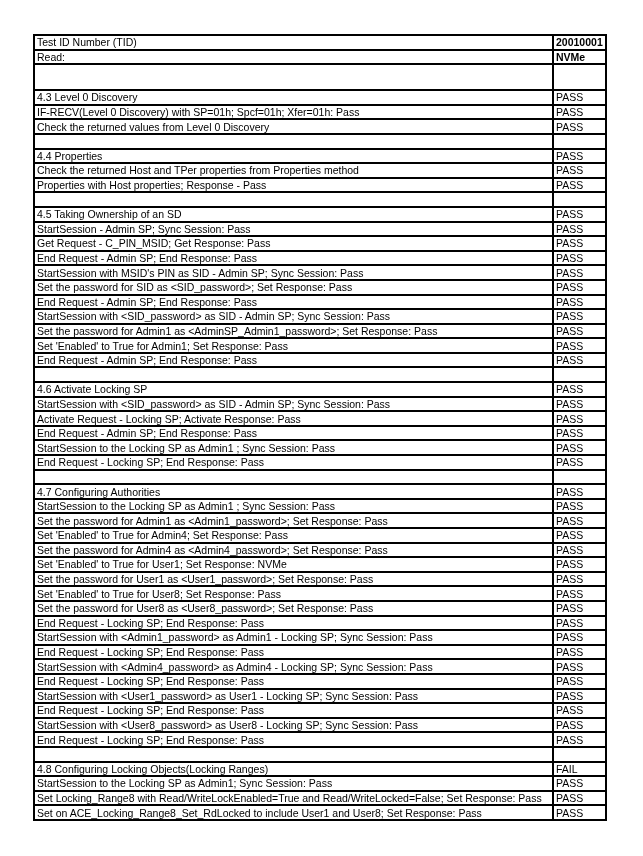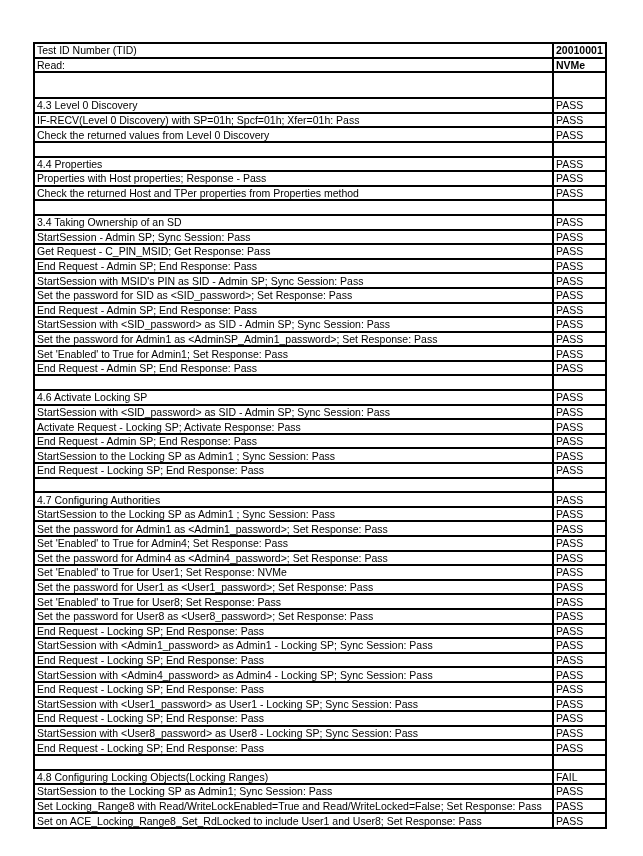--- a/index.html
+++ b/index.html
@@ -11,21 +11,21 @@
   .page {
     position: relative;
     width: 643px;
     height: 856px;
     background: #ffffff;
     overflow: hidden;
   }
   .sheet {
     position: absolute;
     left: 33px;
-    top: 42px;
+    top: 34px;
   }
   table.report {
     border-collapse: collapse;
     table-layout: fixed;
   }
   col.c-desc  { width: 519px; }
   col.c-stat  { width: 53px; }
   table.report td {
     border: 2px solid #000000;
     font-size: 10.5px;
@@ -82,33 +82,33 @@
           </tr>
           <tr>
             <td class="empty"></td>
             <td class="empty"></td>
           </tr>
           <tr>
             <td class="section-title">4.4 Properties</td>
             <td class="section-status status-pass">PASS</td>
           </tr>
           <tr>
+            <td class="step-label">Check the returned Host and TPer properties from Properties method</td>
+            <td class="step-status status-pass">PASS</td>
+          </tr>
+          <tr>
             <td class="step-label">Properties with Host properties; Response - Pass</td>
             <td class="step-status status-pass">PASS</td>
           </tr>
           <tr>
-            <td class="step-label">Check the returned Host and TPer properties from Properties method</td>
-            <td class="step-status status-pass">PASS</td>
-          </tr>
-          <tr>
-            <td class="empty"></td>
-            <td class="empty"></td>
-          </tr>
-          <tr>
-            <td class="section-title">3.4 Taking Ownership of an SD</td>
+            <td class="empty"></td>
+            <td class="empty"></td>
+          </tr>
+          <tr>
+            <td class="section-title">4.5 Taking Ownership of an SD</td>
             <td class="section-status status-pass">PASS</td>
           </tr>
           <tr>
             <td class="step-label">StartSession - Admin SP; Sync Session: Pass</td>
             <td class="step-status status-pass">PASS</td>
           </tr>
           <tr>
             <td class="step-label">Get Request - C_PIN_MSID; Get Response: Pass</td>
             <td class="step-status status-pass">PASS</td>
           </tr>

